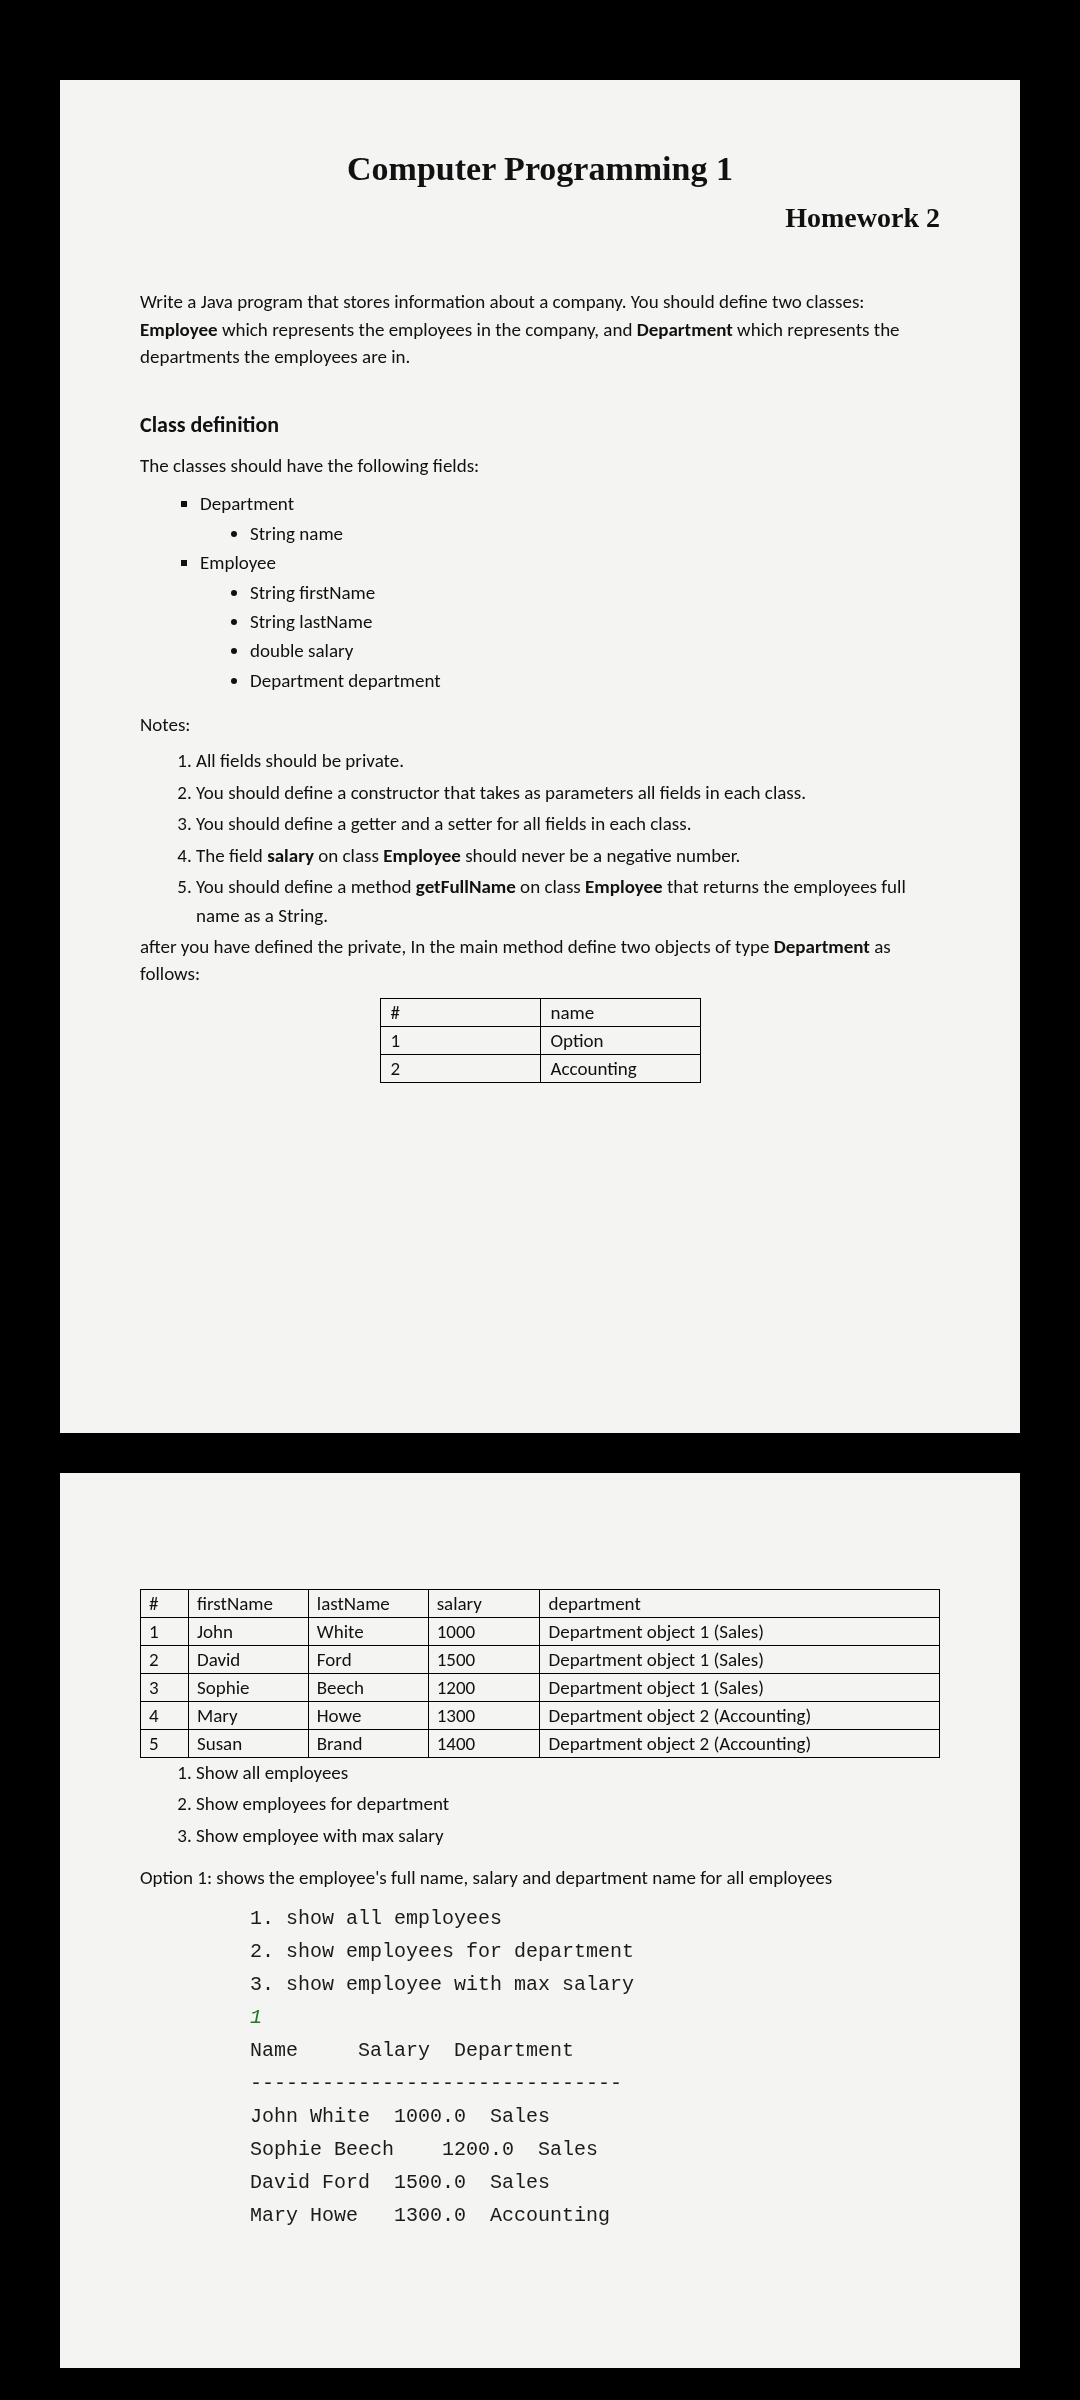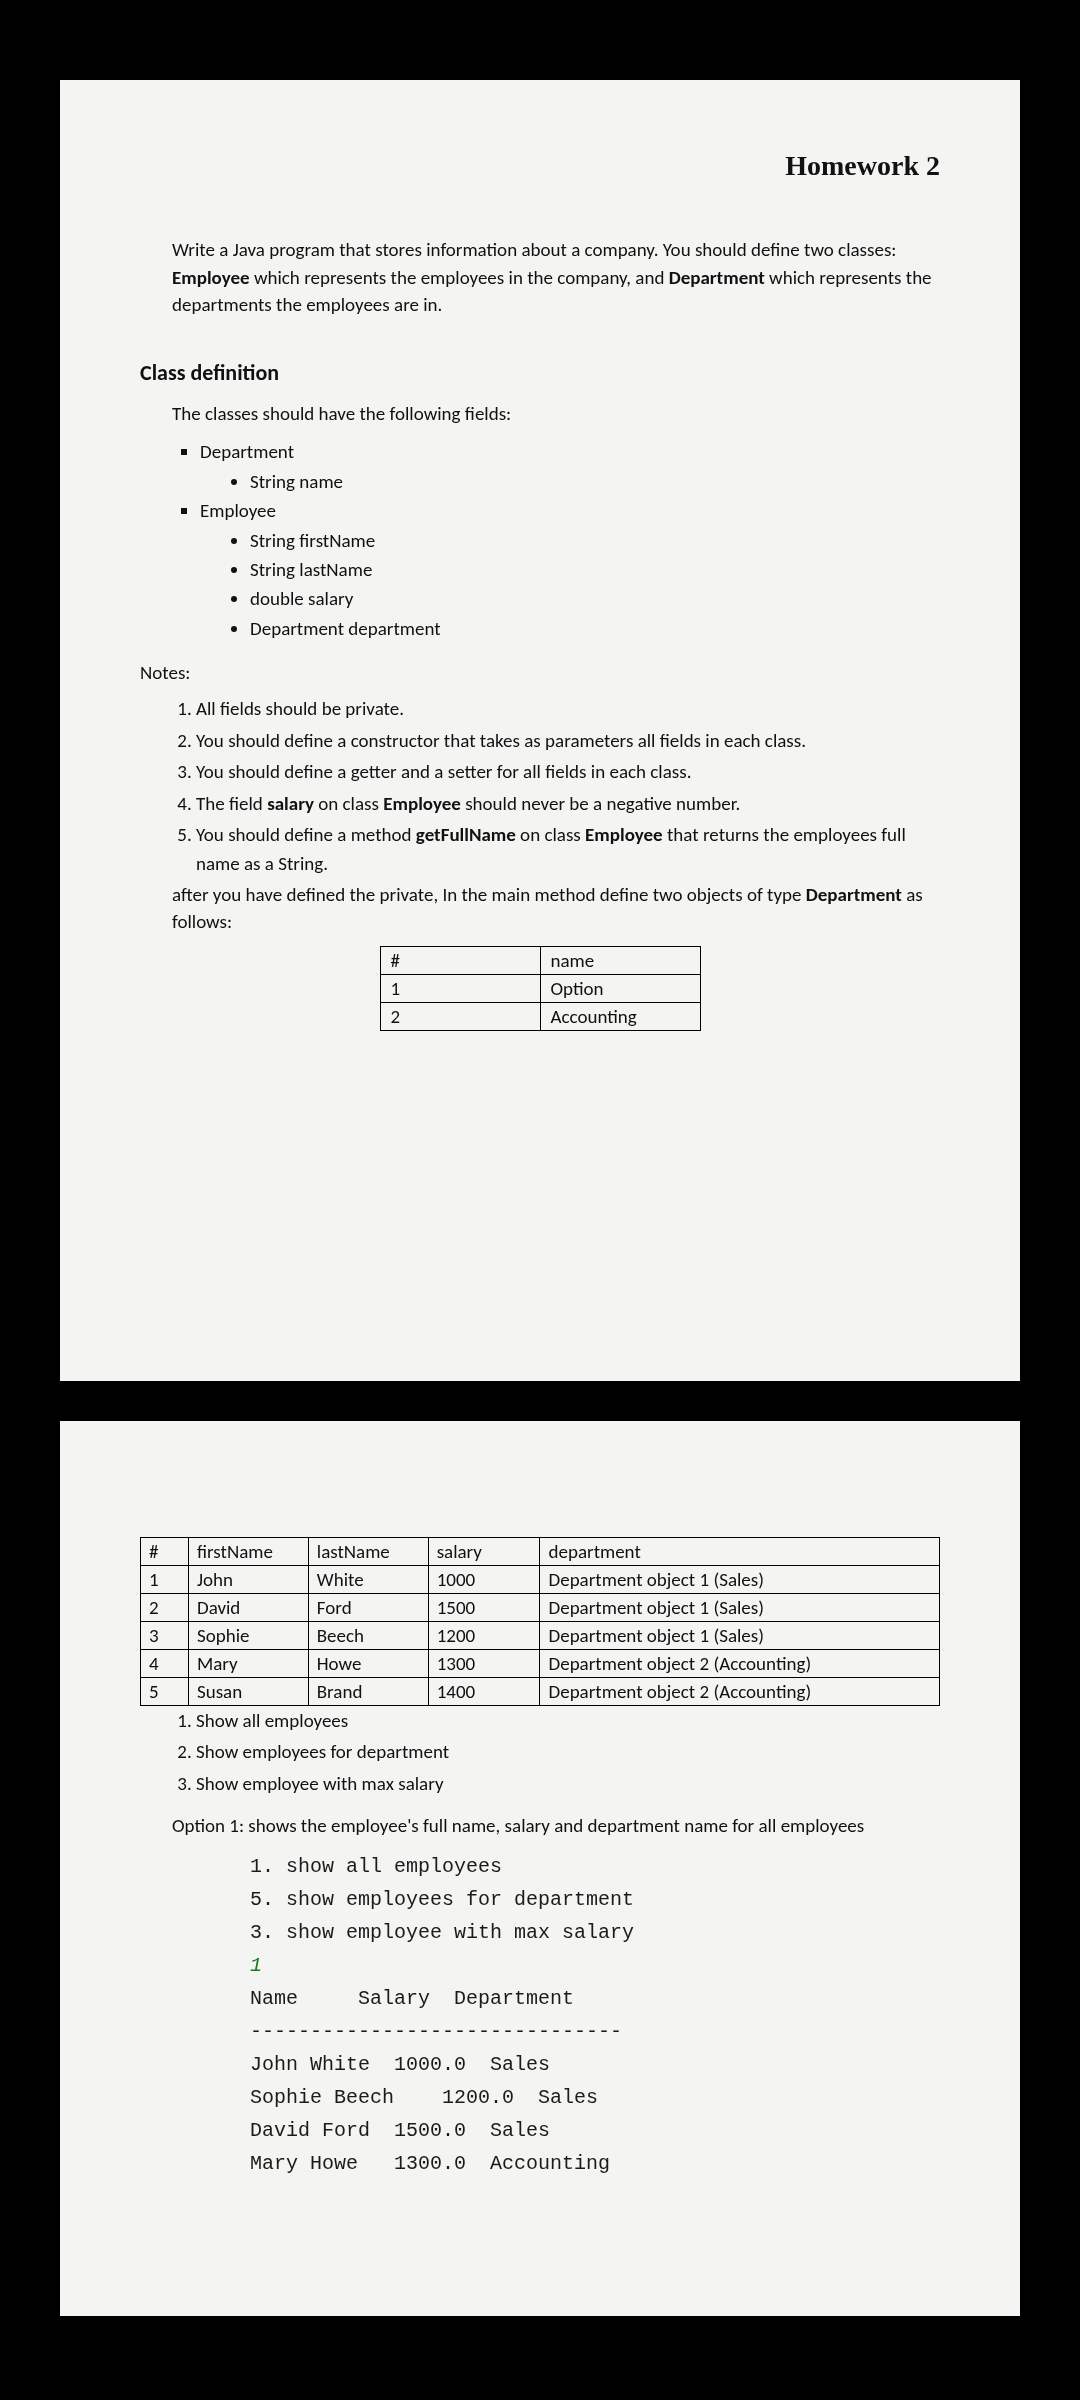--- a/index.html
+++ b/index.html
@@ -19,21 +19,21 @@
     font-size: 34px;
     margin-bottom: 14px;
   }
   .subtitle {
     text-align: right;
     font-family: "Times New Roman", Times, serif;
     font-weight: 700;
     font-size: 28px;
     margin-bottom: 54px;
   }
-  p.body { font-size: 19px; line-height: 1.45; margin-bottom: 10px; margin-left: 32px; }
+  p.body { font-size: 19px; line-height: 1.45; margin-bottom: 10px; }
   p.body b, span.bold { font-weight: 700; }
   .section-h { font-size: 22px; font-weight: 700; margin-top: 40px; margin-bottom: 14px; }
   ul.square { list-style: square; padding-left: 60px; font-size: 19px; line-height: 1.55; }
   ul.disc   { list-style: disc;   padding-left: 50px; font-size: 19px; line-height: 1.55; }
   ol.num    { padding-left: 56px; font-size: 19px; line-height: 1.55; }
   ol.num li { margin-bottom: 2px; }
   .notes { font-size: 19px; margin: 18px 0 10px 0; }
   table.simple {
     border-collapse: collapse;
     margin: 10px auto 0 auto;
@@ -63,20 +63,21 @@
     white-space: pre;
     color: #1b1b1b;
   }
   .console .green { color: #1f7a1f; font-style: italic; }
   .spacer { height: 280px; }
 </style>
 </head>
 <body>
 
 <div class="page">
+  <div class="title">Computer Programming 1</div>
   <div class="subtitle">Homework 2</div>
 
   <p class="body">
     <span>Write a Java program that stores information about a company. You should define two classes: </span><b>Employee</b><span> which represents the employees in the company, and </span><b>Department</b><span> which represents the departments the employees are in.</span>
   </p>
 
   <div class="section-h">Class definition</div>
   <p class="body">The classes should have the following fields:</p>
 
   <ul class="square">
@@ -185,21 +186,21 @@
 
   <ol class="num">
     <li>Show all employees</li>
     <li>Show employees for department</li>
     <li>Show employee with max salary</li>
   </ol>
 
   <p class="body" style="margin-top:14px">Option 1: shows the employee's full name, salary and department name for all employees</p>
 
   <div class="console"><span>1. show all employees</span>
-<span>5. show employees for department</span>
+<span>2. show employees for department</span>
 <span>3. show employee with max salary</span>
 <span class="green">1</span>
 <span>Name     Salary  Department</span>
 <span>-------------------------------</span>
 <span>John White  1000.0  Sales</span>
 <span>Sophie Beech    1200.0  Sales</span>
 <span>David Ford  1500.0  Sales</span>
 <span>Mary Howe   1300.0  Accounting</span>
 
 

